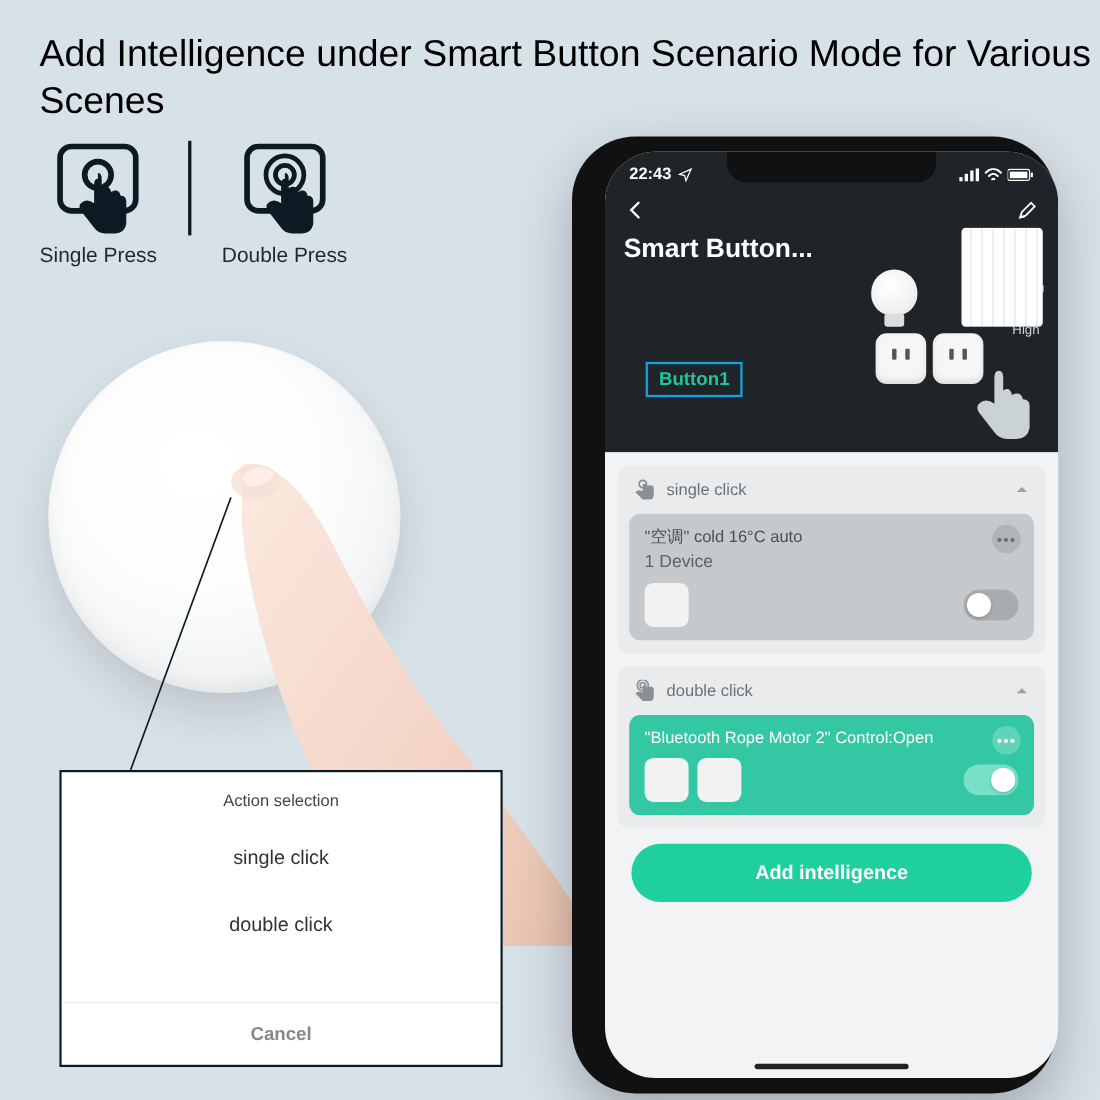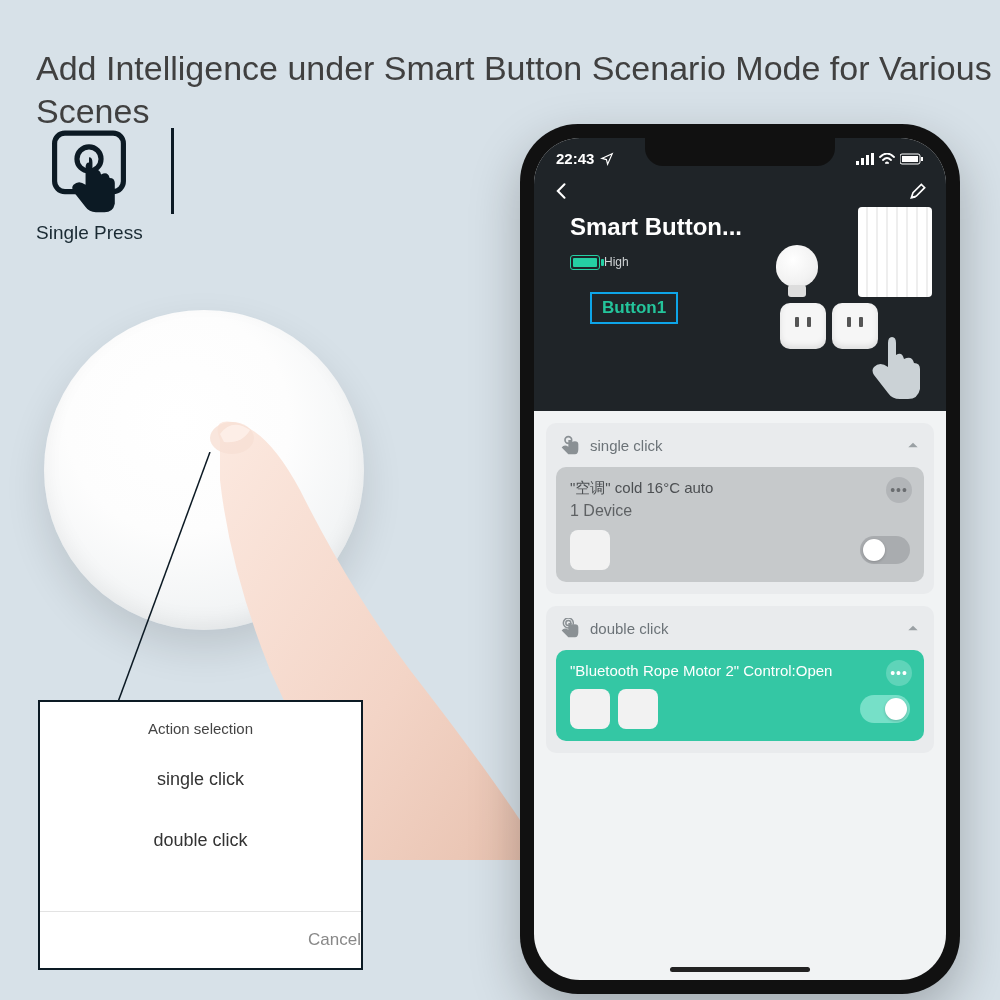--- a/index.html
+++ b/index.html
@@ -9,24 +9,23 @@
     background: #d7e1e8;
     font-family: -apple-system, BlinkMacSystemFont, "Segoe UI", Arial, sans-serif;
     position: relative;
     overflow: hidden;
   }
   .heading {
     position: absolute;
     top: 28px;
     left: 36px;
     font-size: 34px;
-    color: #404040;
+    color: #000000;
     line-height: 1.25;
     font-weight: 500;
-    margin-top: 19px;
   }
   .press-icons {
     position: absolute;
     top: 128px;
     left: 36px;
     display: flex;
     gap: 28px;
   }
   .press-col {
     display: flex;
@@ -64,47 +63,48 @@
     position: absolute;
     top: 452px;
     left: 118px;
     width: 160px;
     height: 260px;
     pointer-events: none;
   }
   .popup {
     position: absolute;
     top: 700px;
-    left: 38px;
-    width: 325px;
+    left: 54px;
+    width: 403px;
     height: 270px;
     background: #ffffff;
     border: 2px solid #0c1a24;
     display: flex;
     flex-direction: column;
   }
   .popup-title {
     text-align: center;
     font-size: 15px;
     color: #444;
     padding: 18px 0 12px;
   }
   .popup-option {
     text-align: center;
     font-size: 18px;
     color: #333;
     padding: 20px 0;
   }
   .popup-spacer { flex: 1; }
   .popup-cancel {
-    text-align: right;
+    text-align: center;
     font-size: 17px;
     color: #888;
     padding: 18px 0;
     border-top: 1px solid #e3e3e3;
+    font-weight: bold;
   }
 
   
   .phone {
     position: absolute;
     top: 124px;
     left: 520px;
     width: 440px;
     height: 870px;
     background: #111;
@@ -112,20 +112,21 @@
     padding: 14px;
     box-shadow: 0 20px 50px rgba(0,0,0,0.25);
   }
   .screen {
     width: 100%;
     height: 100%;
     background: #f1f3f4;
     border-radius: 46px;
     overflow: hidden;
     position: relative;
+    margin-left: 16px;
   }
   .notch {
     position: absolute;
     top: 0;
     left: 50%;
     transform: translateX(-50%);
     width: 190px;
     height: 28px;
     background: #111;
     border-bottom-left-radius: 18px;
@@ -147,26 +148,26 @@
   }
   .status-left { display: flex; align-items: center; gap: 6px; }
   .status-right { display: flex; align-items: center; gap: 5px; }
   .nav-row {
     display: flex;
     justify-content: space-between;
     padding: 10px 18px 6px;
   }
   .hero {
     position: relative;
-    padding: 6px 36px 10px;
+    padding: 6px 17px 10px;
     min-height: 190px;
   }
   .hero-title { font-size: 24px; font-weight: 700; margin-bottom: 6px; }
   .hero-sub { font-size: 12px; color: #a9afb3; line-height: 1.35; max-width: 170px; }
-  .battery-row { display: flex; align-items: flex-start; gap: 4px; margin-top: 14px; }
+  .battery-row { display: flex; align-items: flex-end; gap: 23px; margin-top: 14px; flex-direction: column; }
   .battery-icon {
     width: 30px; height: 15px; border: 1.5px solid #25d0a4; border-radius: 3px; position: relative;
   }
   .battery-icon::after {
     content: ""; position: absolute; right: -5px; top: 3px; width: 3px; height: 7px; background: #25d0a4; border-radius: 1px;
   }
   .battery-fill { position: absolute; left: 2px; top: 2px; bottom: 2px; width: 85%; background: #25d0a4; border-radius: 1px; }
   .battery-text { font-size: 12px; color: #d0d4d6; }
   .hero-graphics {
     position: absolute; right: 14px; top: 4px; width: 200px; height: 190px;
@@ -279,20 +280,29 @@
 <div class="press-icons">
   <div class="press-col">
     <svg viewBox="0 0 100 100">
       <rect x="10" y="6" width="80" height="68" rx="12" fill="none" stroke="#0c1a24" stroke-width="6"></rect>
       <circle cx="50" cy="36" r="14" fill="none" stroke="#0c1a24" stroke-width="6"></circle>
       <path d="M50 40 q-4 0 -4 6 v20 q-8 -6 -14 0 q-3 3 0 8 l14 18 q4 6 12 6 h10 q10 0 12 -10 v-24 q0 -6 -6 -6 q-2 -8 -10 -4 q-2 -8 -10 -4 v-10 q0 -6 -4 -6 z" fill="#0c1a24"></path>
     </svg>
     <div class="press-label">Single Press</div>
   </div>
   <div class="divider-v"></div>
+  <div class="press-col">
+    <svg viewBox="0 0 100 100">
+      <rect x="10" y="6" width="80" height="68" rx="12" fill="none" stroke="#0c1a24" stroke-width="6"></rect>
+      <circle cx="50" cy="36" r="10" fill="none" stroke="#0c1a24" stroke-width="5"></circle>
+      <circle cx="50" cy="36" r="20" fill="none" stroke="#0c1a24" stroke-width="5"></circle>
+      <path d="M50 40 q-4 0 -4 6 v20 q-8 -6 -14 0 q-3 3 0 8 l14 18 q4 6 12 6 h10 q10 0 12 -10 v-24 q0 -6 -6 -6 q-2 -8 -10 -4 q-2 -8 -10 -4 v-10 q0 -6 -4 -6 z" fill="#0c1a24"></path>
+    </svg>
+    <div class="press-label">Double Press</div>
+  </div>
 </div>
 
 <div class="button-device"></div>
 
 <svg class="pointer-line">
   <line x1="92" y1="0" x2="0" y2="250" stroke="#0c1a24" stroke-width="1.5"></line>
 </svg>
 
 <svg class="finger" viewBox="0 0 340 440">
   <defs>
@@ -424,17 +434,18 @@
           <div class="card-row">
             <div class="thumbs">
               <div class="thumb"></div>
               <div class="thumb"></div>
             </div>
             <div class="toggle toggle-on"></div>
           </div>
         </div>
       </div>
 
+      <div class="add-btn">Add intelligence</div>
     </div>
 
     <div class="home-indicator"></div>
   </div>
 </div>
 
 </body></html>

